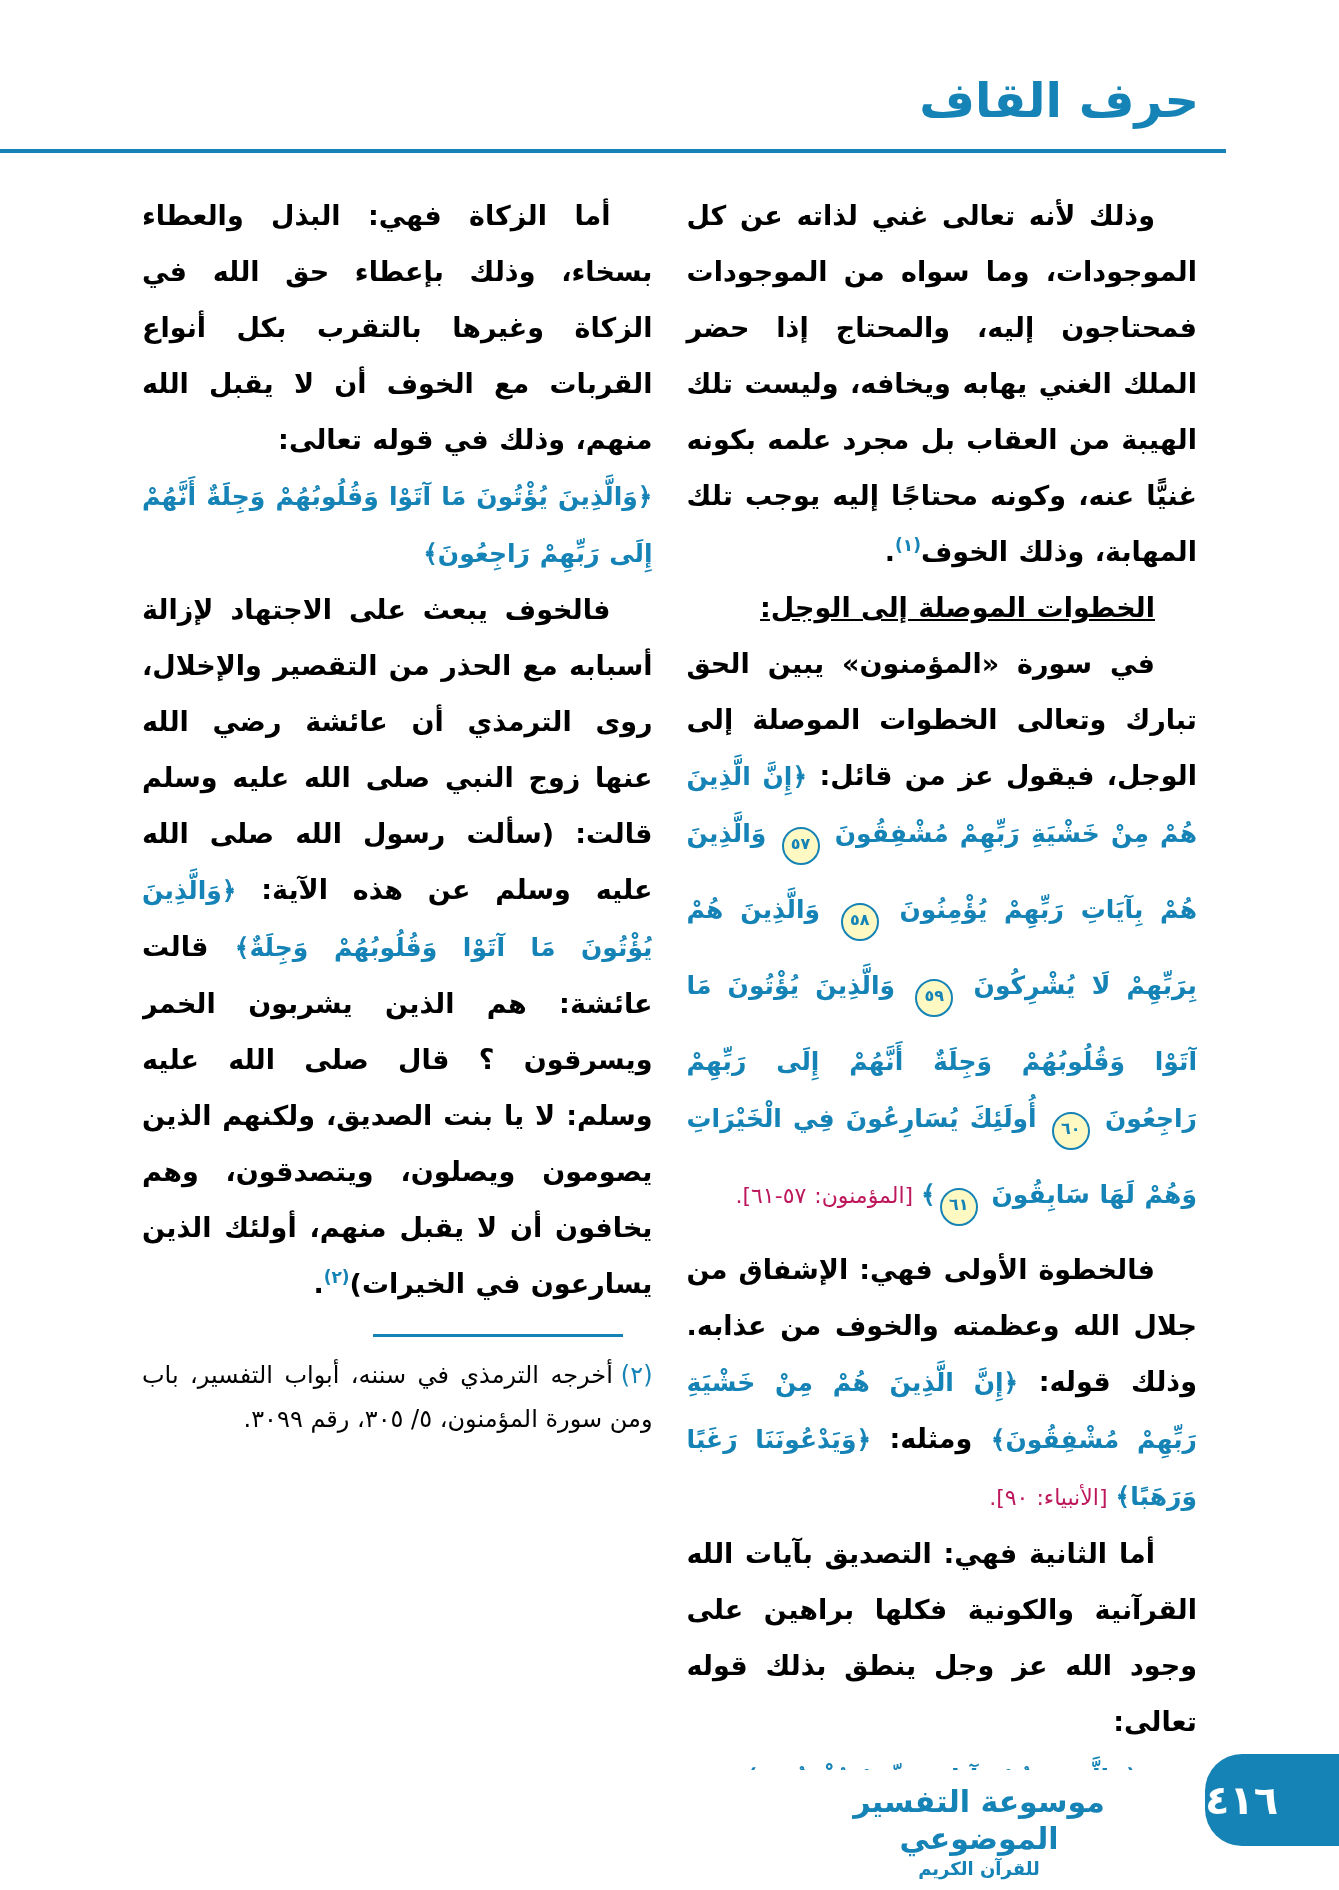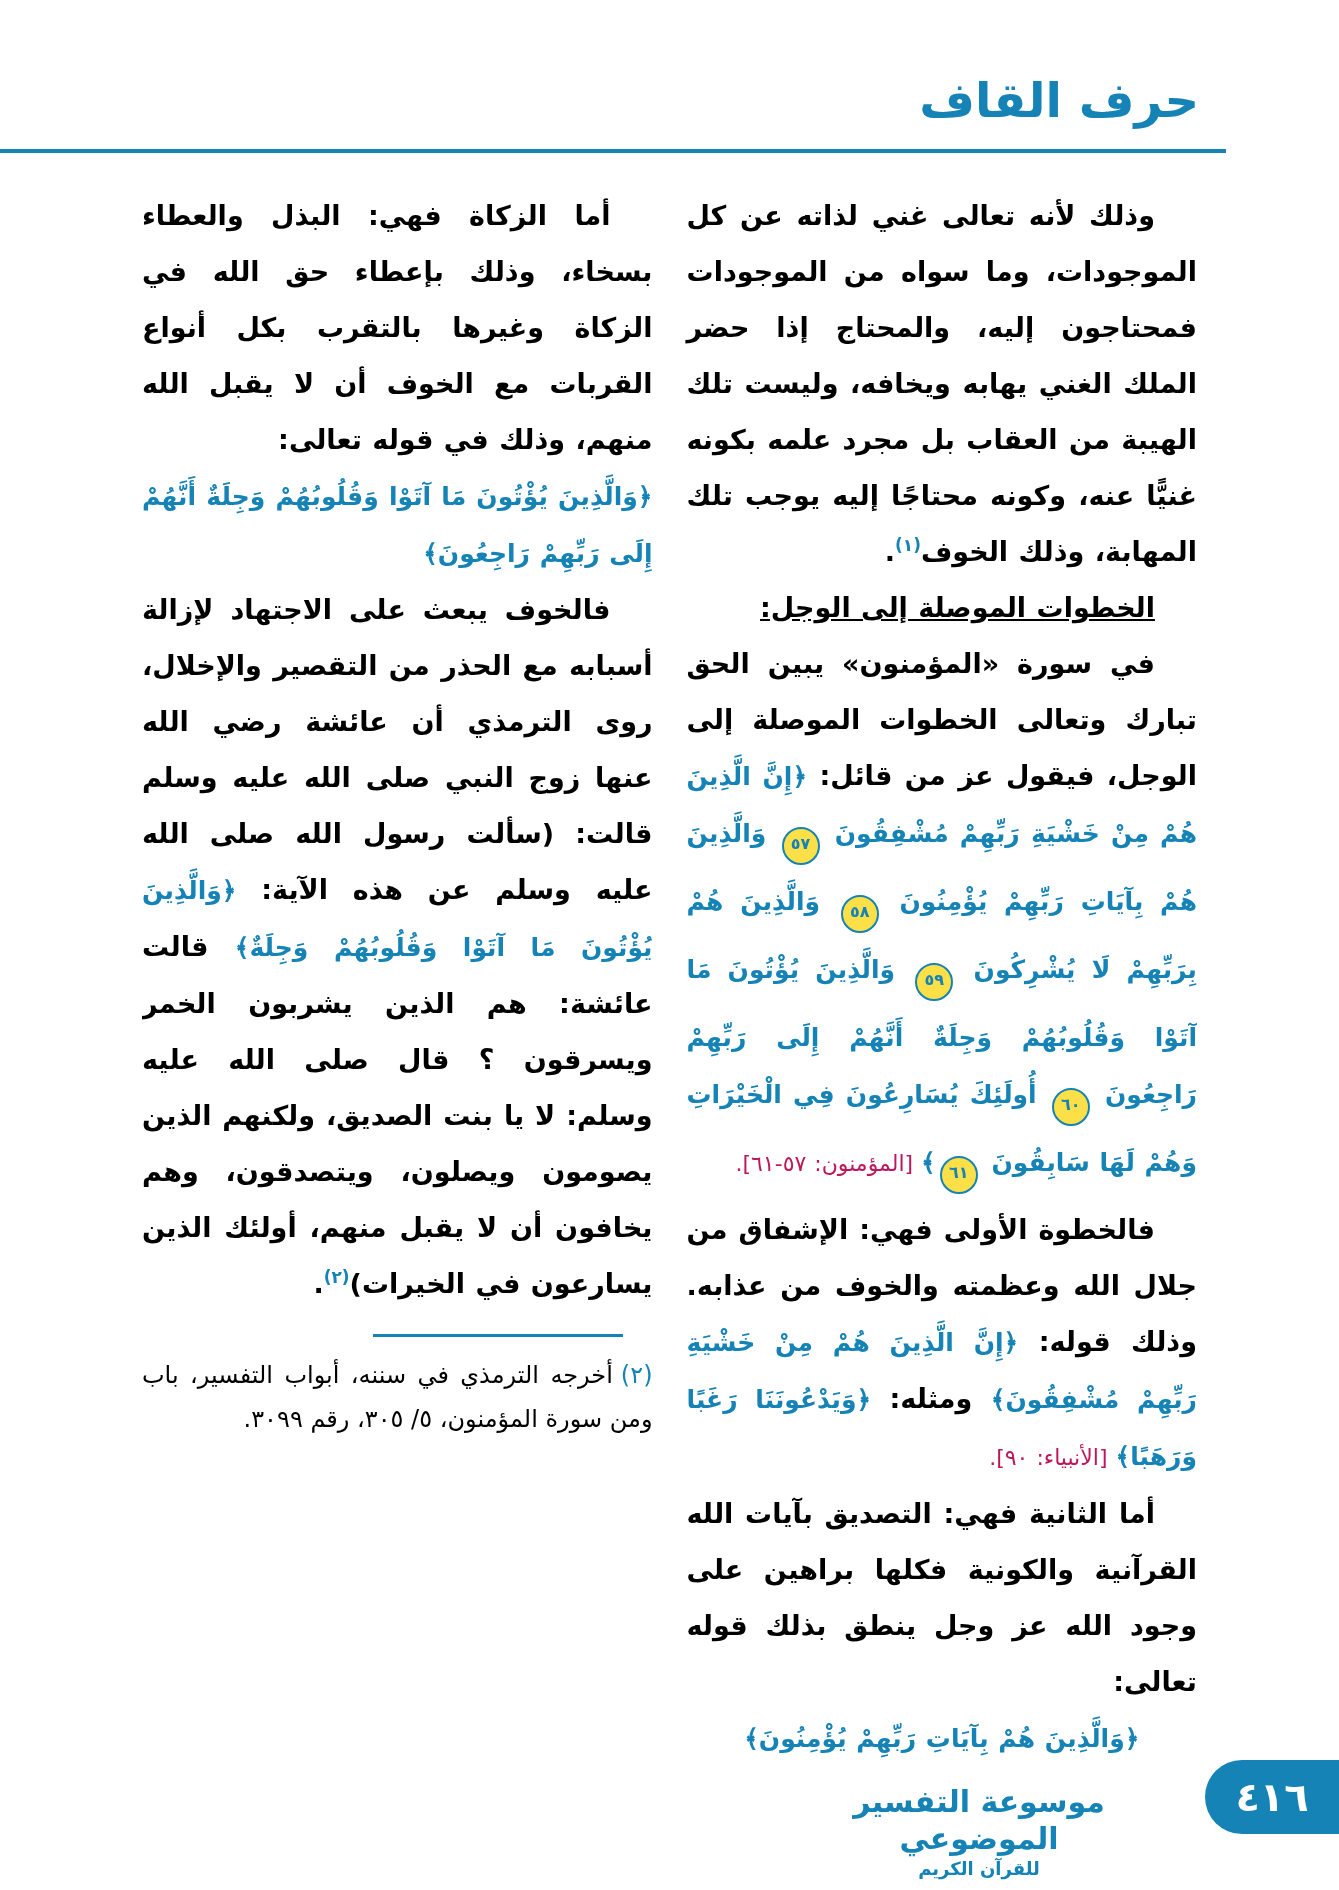--- a/index.html
+++ b/index.html
@@ -32,22 +32,22 @@
   .para.heading{ text-indent:42px;text-decoration:underline; }
   .para.verse-center{ text-align:center; text-indent:0; }
   .para.verse-block{ text-indent:0; }
   .seg-normal{ }
   .seg-bold{ font-weight:700; }
   .seg-quran{ color:var(--accent); font-size:25px; font-weight:700; }
   .seg-ayah{
     display:inline-block; width:34px; height:34px; line-height:30px;
     border:2px solid var(--accent); border-radius:50%;
     color:var(--accent); font-size:16px; font-weight:700;
-    text-align:center; text-indent:0; vertical-align:-7px; margin:8px 4px;
-    background:#fde047;
+    text-align:center; text-indent:0; vertical-align:-7px; margin:16px 4px;
+    background:#fef9c3;
   }
   .seg-cite{ font-weight:400; font-size:22px; color:#be185d;margin-left:32px; }
   .seg-fnref{
     color:var(--accent); font-size:17px; font-weight:700;
     vertical-align:super; line-height:0;
   }
   
   .fn-sep{
     width:250px; height:3px; background:var(--accent);
     margin:22px 30px 16px 0;
@@ -58,23 +58,23 @@
   }
   .footnote .fn-marker{ color:var(--accent); margin-left:8px; }
   
   .logo{
     position:absolute; bottom:10px; right:192px; width:336px;
     text-align:center; color:var(--accent); line-height:1.25;
   }
   .logo-line1{ font-size:30px; font-weight:bold; }
   .logo-line2{ font-size:18px; font-weight:bold; }
   .page-pill{
-    position:absolute; bottom:56px; right:0; width:134px; height:74px;
+    position:absolute; bottom:44px; right:0; width:134px; height:92px;
     background:var(--accent); border-radius:37px 0 0 37px;
-    display:flex; align-items:center; justify-content:center;
+    display:flex; align-items:center; justify-content:flex-end;
     color:#ffffff; font-size:40px; font-weight:bold;
   }
 </style>
 </head>
 <body>
 
 <div class="page">
 
   <div class="header-title">حرف القاف</div>
   <div class="header-rule"></div>

